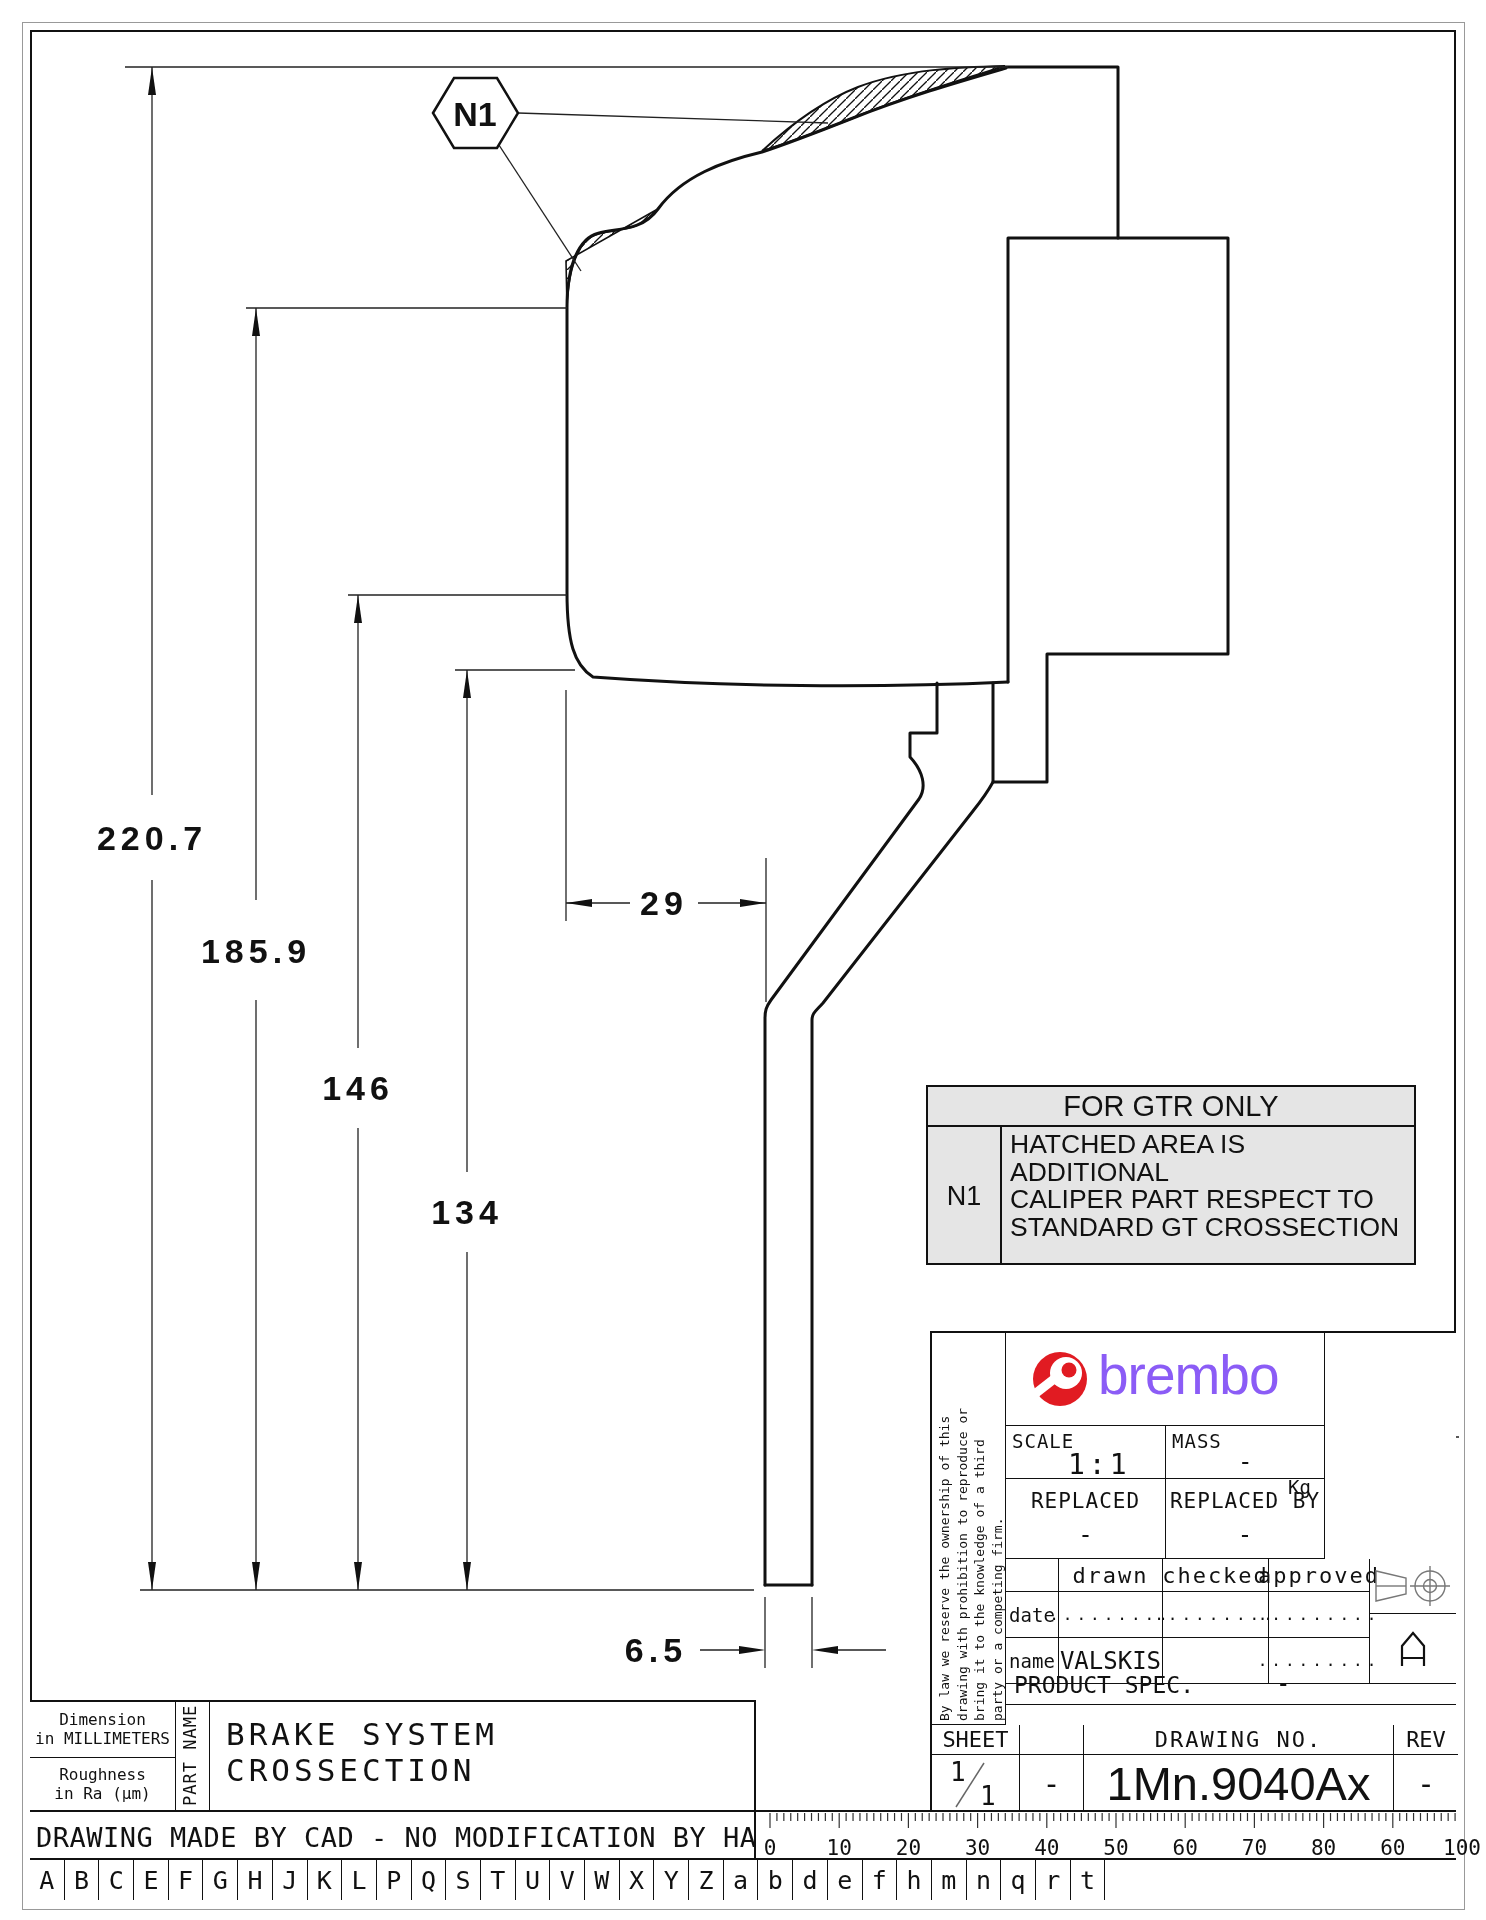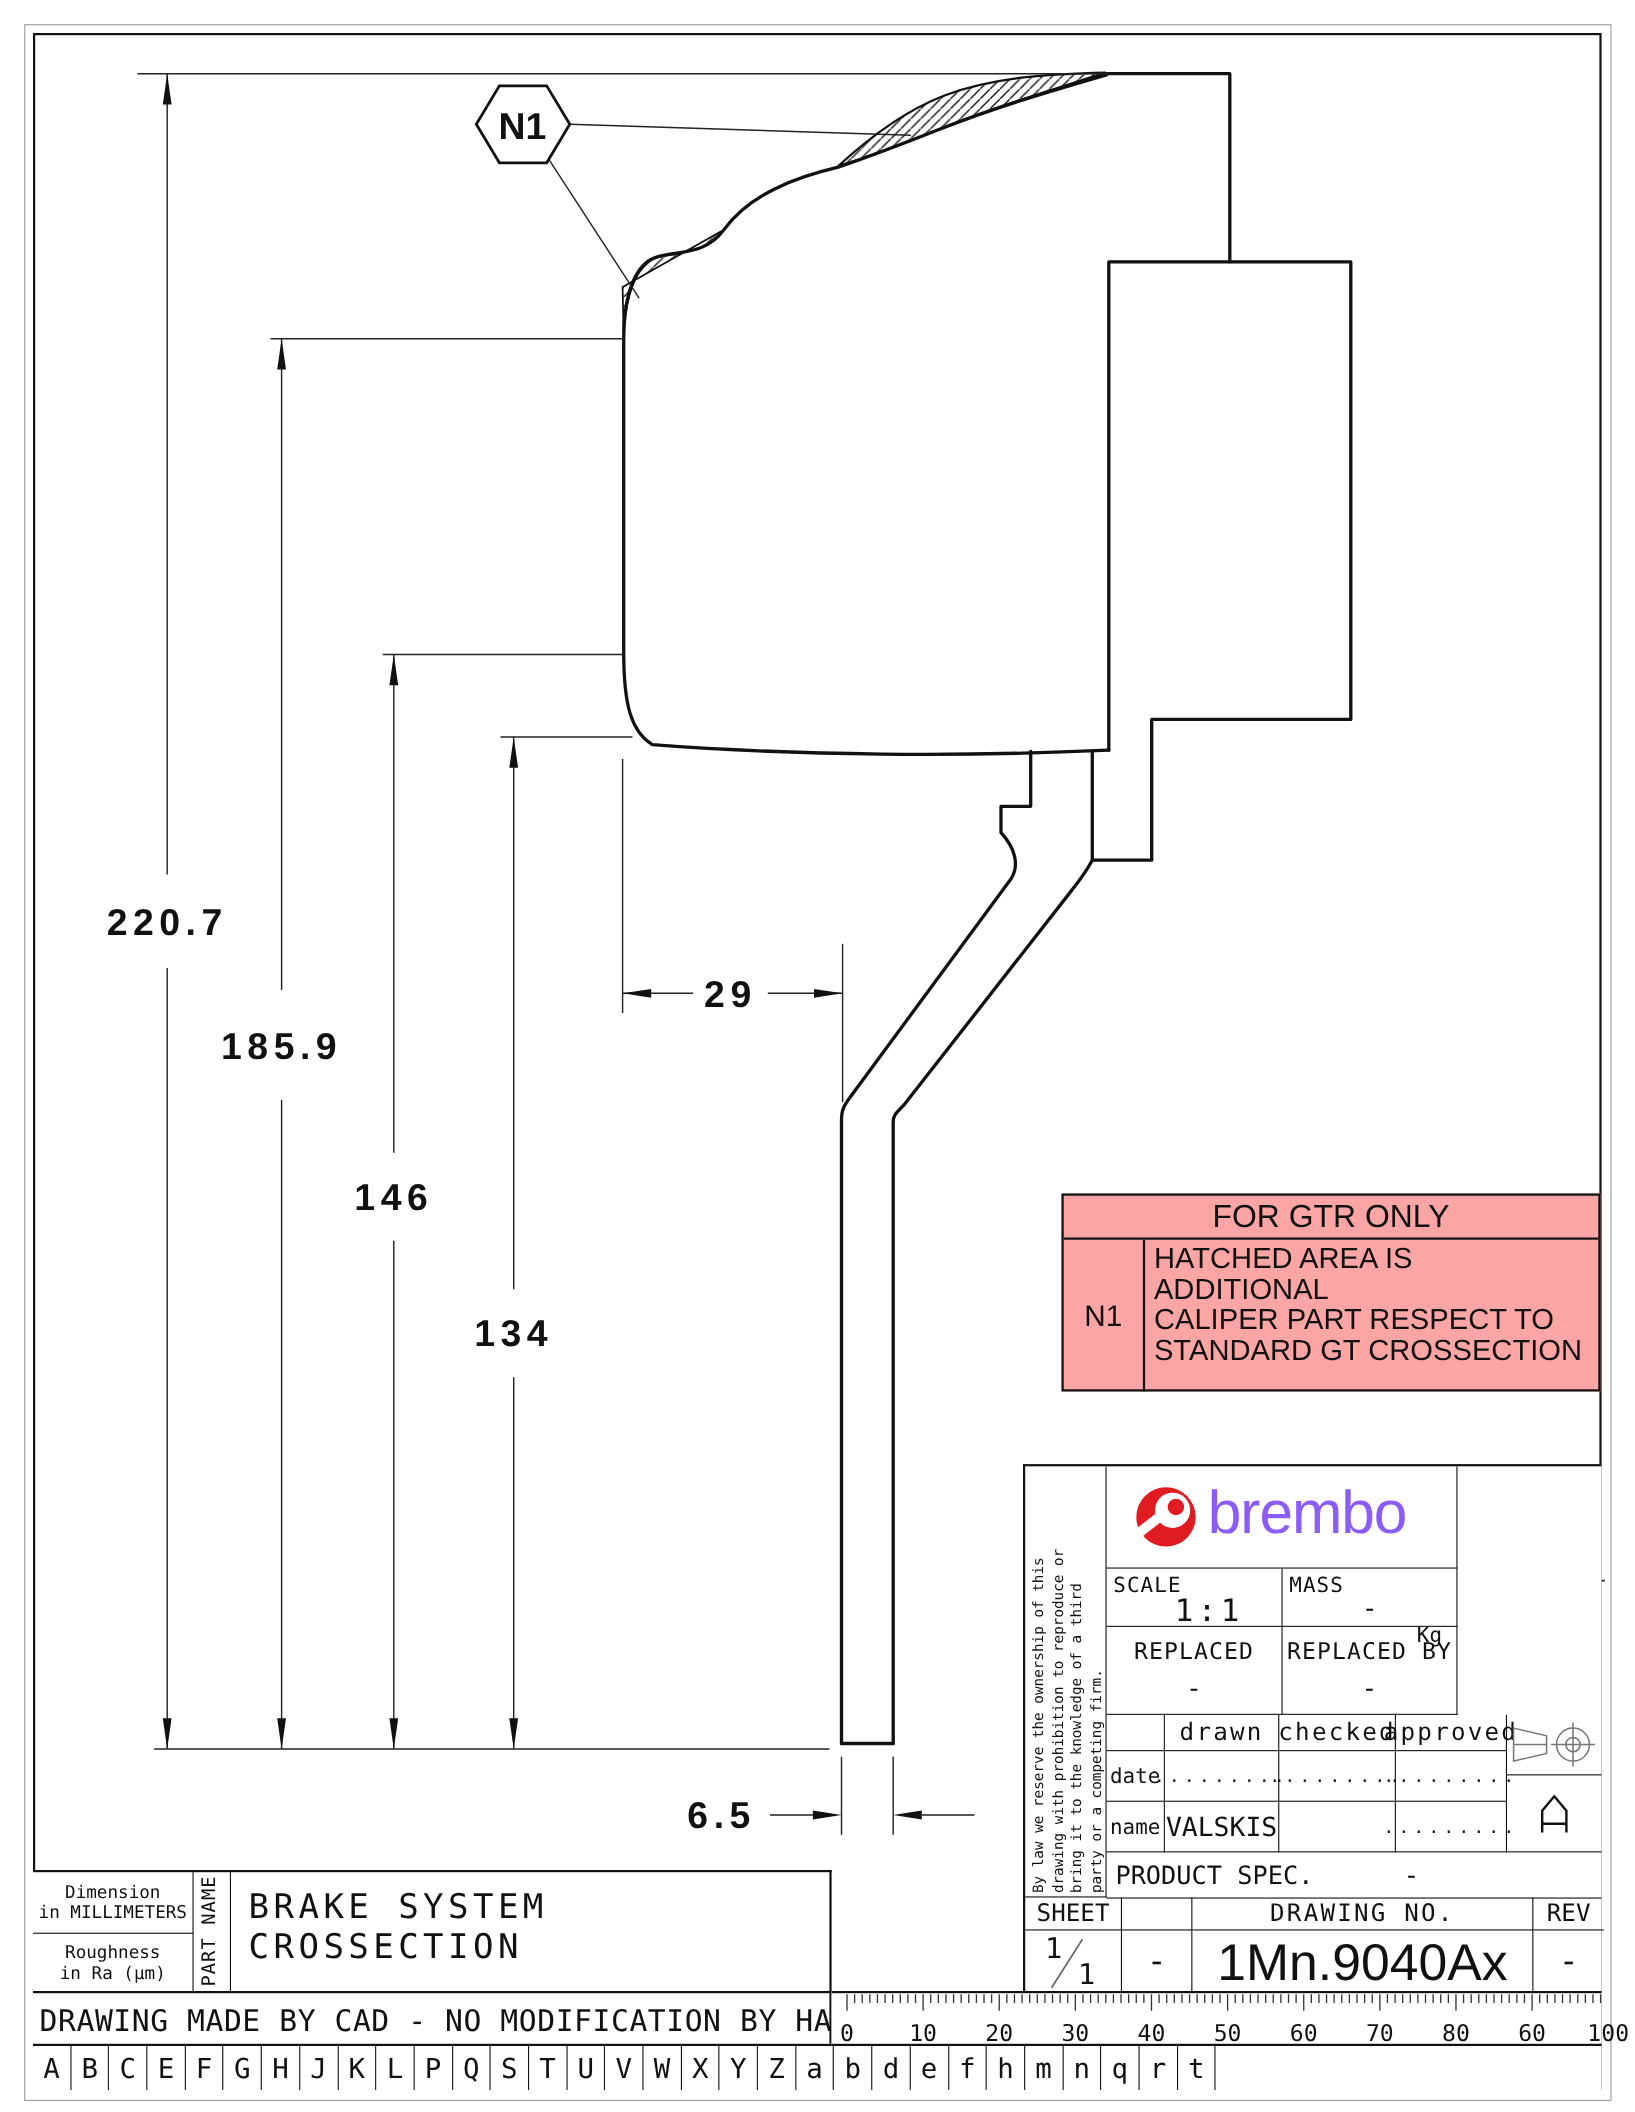--- a/index.html
+++ b/index.html
@@ -1,21 +1,21 @@
 <!DOCTYPE html>
 <html><head>
 <meta charset="utf-8">
 <style>
   html,body{margin:0;padding:0;background:#fff;}
   #page{position:relative;width:1486px;height:1920px;background:#fff;overflow:hidden;
         font-family:"DejaVu Sans Mono",monospace;color:#111;}
   .abs{position:absolute;}
   .mono{font-family:"DejaVu Sans Mono",monospace;}
   .sans{font-family:"Liberation Sans",sans-serif;}
-  .cell{position:absolute;box-sizing:border-box;border:1.6px solid #111;background:#fca5a5;margin-left:39px;}
+  .cell{position:absolute;box-sizing:border-box;border:1.6px solid #111;background:#e5e5e5;}
   .ctr{display:flex;align-items:center;justify-content:center;text-align:center;}
   .lbl{font-size:19px;letter-spacing:1px;}
   .brand-text{color:#8b5cf6;font-weight:normal;font-family:"Liberation Sans",sans-serif;}
   .dots{letter-spacing:4px;font-size:16px;}
   .gtr-line{font-size:26.5px;line-height:27.5px;font-family:"Liberation Sans",sans-serif;}
   .legal-line{font-size:13px;line-height:17.5px;white-space:nowrap;}
   .letter-cell{box-sizing:border-box;border-right:1.4px solid #111;display:flex;
                align-items:center;justify-content:center;font-size:25px;}
   .ruler-label{position:absolute;transform:translateX(-50%);font-size:21px;top:24px;}
   svg text{font-family:"Liberation Sans",sans-serif;}
@@ -176,21 +176,21 @@
           <line x1="60" y1="7" x2="60" y2="47"></line>
         </g>
       </svg>
     </div>
     <div class="abs" style="left:438px;top:281px;width:86px;height:70px;border-bottom:1.6px solid #111;box-sizing:border-box;">
       <svg width="86" height="70" viewBox="0 0 86 70">
         <path d="M32,52 L32,32 L43,19 L54,32 L54,52 M32,44 L54,44" stroke="#111" stroke-width="2.2" fill="none"></path>
       </svg>
     </div>
 
-    <div class="abs" style="left:74px;top:352px;width:450px;height:41px;border-bottom:1.6px solid #111;box-sizing:border-box;">
+    <div class="abs" style="left:74px;top:331px;width:450px;height:41px;border-bottom:1.6px solid #111;box-sizing:border-box;">
       <span class="mono" style="position:absolute;left:8px;top:8px;font-size:23px;">PRODUCT SPEC.</span>
       <span class="mono" style="position:absolute;left:270px;top:6px;font-size:24px;">-</span>
     </div>
 
     <div class="abs" style="left:0;top:392px;width:526px;height:87px;">
       <div class="abs ctr mono" style="left:0;top:0;width:88px;height:30px;border-right:1.6px solid #111;border-bottom:1.6px solid #111;box-sizing:border-box;font-size:22px;">SHEET</div>
       <div class="abs" style="left:88px;top:0;width:64px;height:30px;border-right:1.6px solid #111;border-bottom:1.6px solid #111;box-sizing:border-box;"></div>
       <div class="abs ctr mono" style="left:152px;top:0;width:310px;height:30px;border-right:1.6px solid #111;border-bottom:1.6px solid #111;box-sizing:border-box;font-size:22px;letter-spacing:2px;">DRAWING NO.</div>
       <div class="abs ctr mono" style="left:462px;top:0;width:64px;height:30px;border-bottom:1.6px solid #111;box-sizing:border-box;font-size:22px;">REV</div>
 

